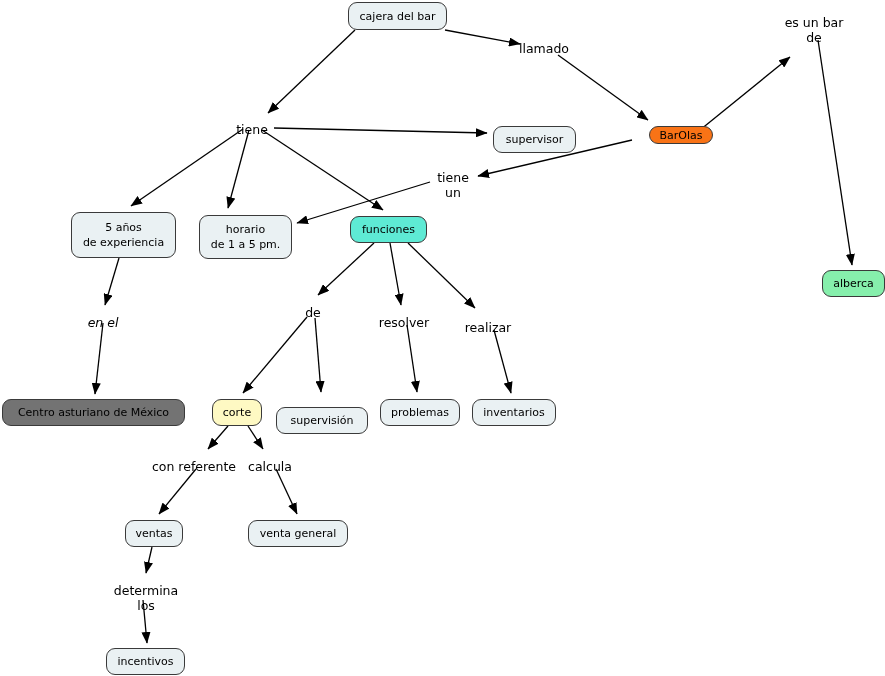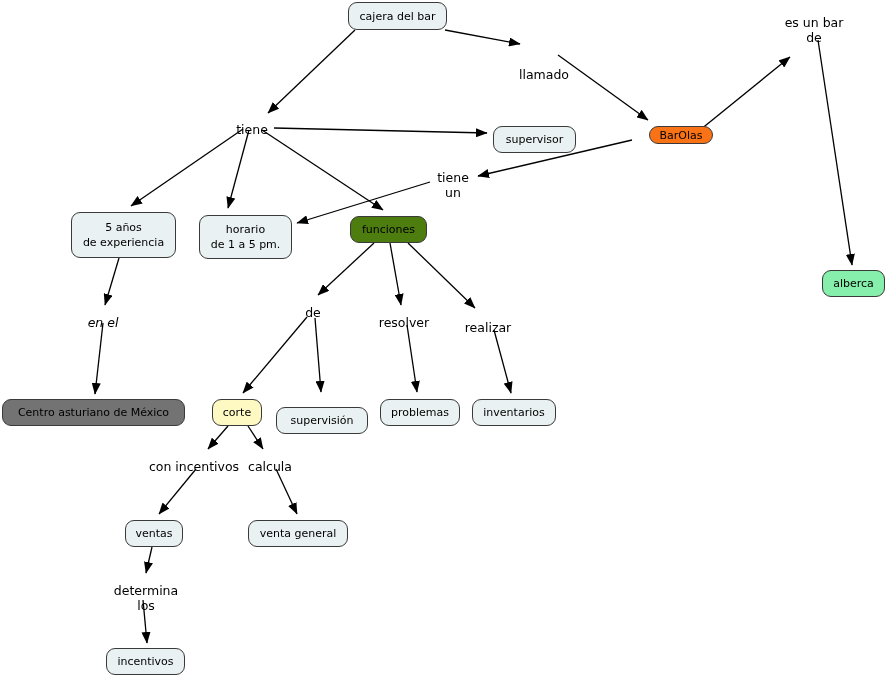--- a/index.html
+++ b/index.html
@@ -94,40 +94,40 @@
 
   <div id="nodes-group">
       <div class="node" style="left: 348px; top: 2px; width: 99px; height: 28px; background: rgb(234, 241, 243); border-color: rgb(58, 58, 58);">cajera del bar</div>
       <div class="node" style="left: 493px; top: 126px; width: 83px; height: 27px; background: rgb(234, 241, 243); border-color: rgb(58, 58, 58);">supervisor</div>
       <div class="node" style="left: 649px; top: 126px; width: 64px; height: 15px; background: #f97316; border-color: rgb(58, 58, 58);">BarOlas</div>
       <div class="node" style="left: 822px; top: 270px; width: 63px; height: 27px; background: #86efac; border-color: rgb(58, 58, 58);">alberca</div>
       <div class="node" style="left: 71px; top: 212px; width: 105px; height: 46px; background: rgb(234, 241, 243); border-color: rgb(58, 58, 58);">5 años
 de experiencia</div>
       <div class="node" style="left: 199px; top: 215px; width: 93px; height: 44px; background: rgb(234, 241, 243); border-color: rgb(58, 58, 58);">horario
 de 1 a 5 pm.</div>
-      <div class="node" style="left: 350px; top: 216px; width: 77px; height: 27px; background: #4d7c0f; border-color: rgb(58, 58, 58);">funciones</div>
+      <div class="node" style="left: 350px; top: 216px; width: 77px; height: 27px; background: #5eead4; border-color: rgb(58, 58, 58);">funciones</div>
       <div class="node" style="left: 2px; top: 399px; width: 183px; height: 27px; background: #737373; border-color: rgb(58, 58, 58);">Centro asturiano de México</div>
       <div class="node" style="left: 212px; top: 399px; width: 50px; height: 27px; background: #fef9c3; border-color: rgb(58, 58, 58);">corte</div>
       <div class="node" style="left: 276px; top: 399px; width: 92px; height: 27px; background: rgb(234, 241, 243); border-color: rgb(58, 58, 58); margin-top: 8px;">supervisión</div>
       <div class="node" style="left: 380px; top: 399px; width: 80px; height: 27px; background: rgb(234, 241, 243); border-color: rgb(58, 58, 58);">problemas</div>
       <div class="node" style="left: 472px; top: 399px; width: 84px; height: 27px; background: rgb(234, 241, 243); border-color: rgb(58, 58, 58);">inventarios</div>
       <div class="node" style="left: 125px; top: 520px; width: 58px; height: 27px; background: rgb(234, 241, 243); border-color: rgb(58, 58, 58);">ventas</div>
       <div class="node" style="left: 248px; top: 520px; width: 100px; height: 27px; background: rgb(234, 241, 243); border-color: rgb(58, 58, 58);">venta general</div>
       <div class="node" style="left: 106px; top: 648px; width: 79px; height: 27px; background: rgb(234, 241, 243); border-color: rgb(58, 58, 58);">incentivos</div>
     </div>
   <div id="labels-group">
-      <div class="link-label" style="left: 544px; top: 41px; margin-top: 26px;">llamado</div>
+      <div class="link-label" style="left: 544px; top: 41px;">llamado</div>
       <div class="link-label" style="left: 814px; top: 15px;">es un bar
 de</div>
       <div class="link-label" style="left: 252px; top: 122px;">tiene</div>
       <div class="link-label" style="left: 453px; top: 170px;">tiene
 un</div>
       <div class="link-label" style="left: 103px; top: 315px; font-style: italic;">en el</div>
       <div class="link-label" style="left: 313px; top: 305px;">de</div>
       <div class="link-label" style="left: 404px; top: 315px;">resolver</div>
       <div class="link-label" style="left: 488px; top: 320px;">realizar</div>
-      <div class="link-label" style="left: 194px; top: 459px;">con incentivos</div>
+      <div class="link-label" style="left: 194px; top: 459px;">con referente</div>
       <div class="link-label" style="left: 270px; top: 459px;">calcula</div>
       <div class="link-label" style="left: 146px; top: 583px;">determina
 los</div>
     </div>
 
 </div>
 
 </body></html>

